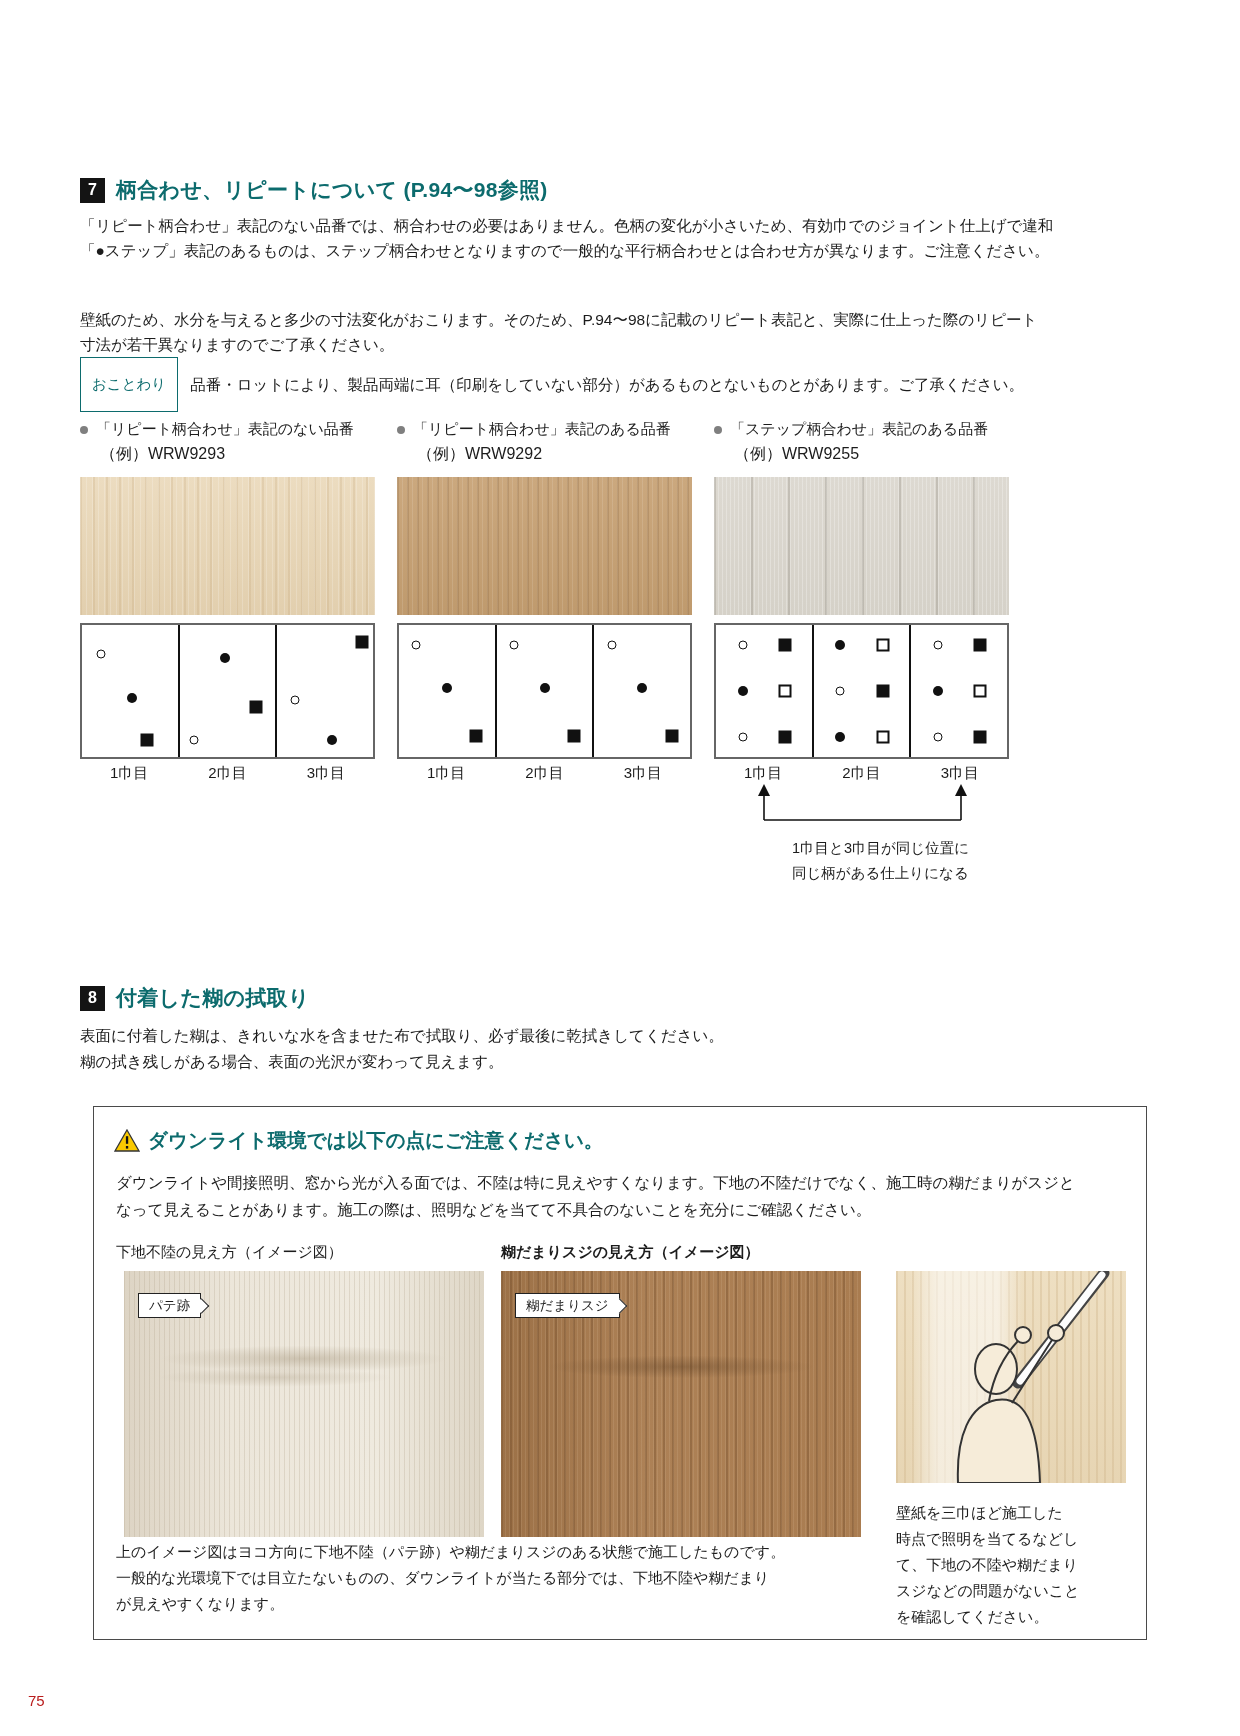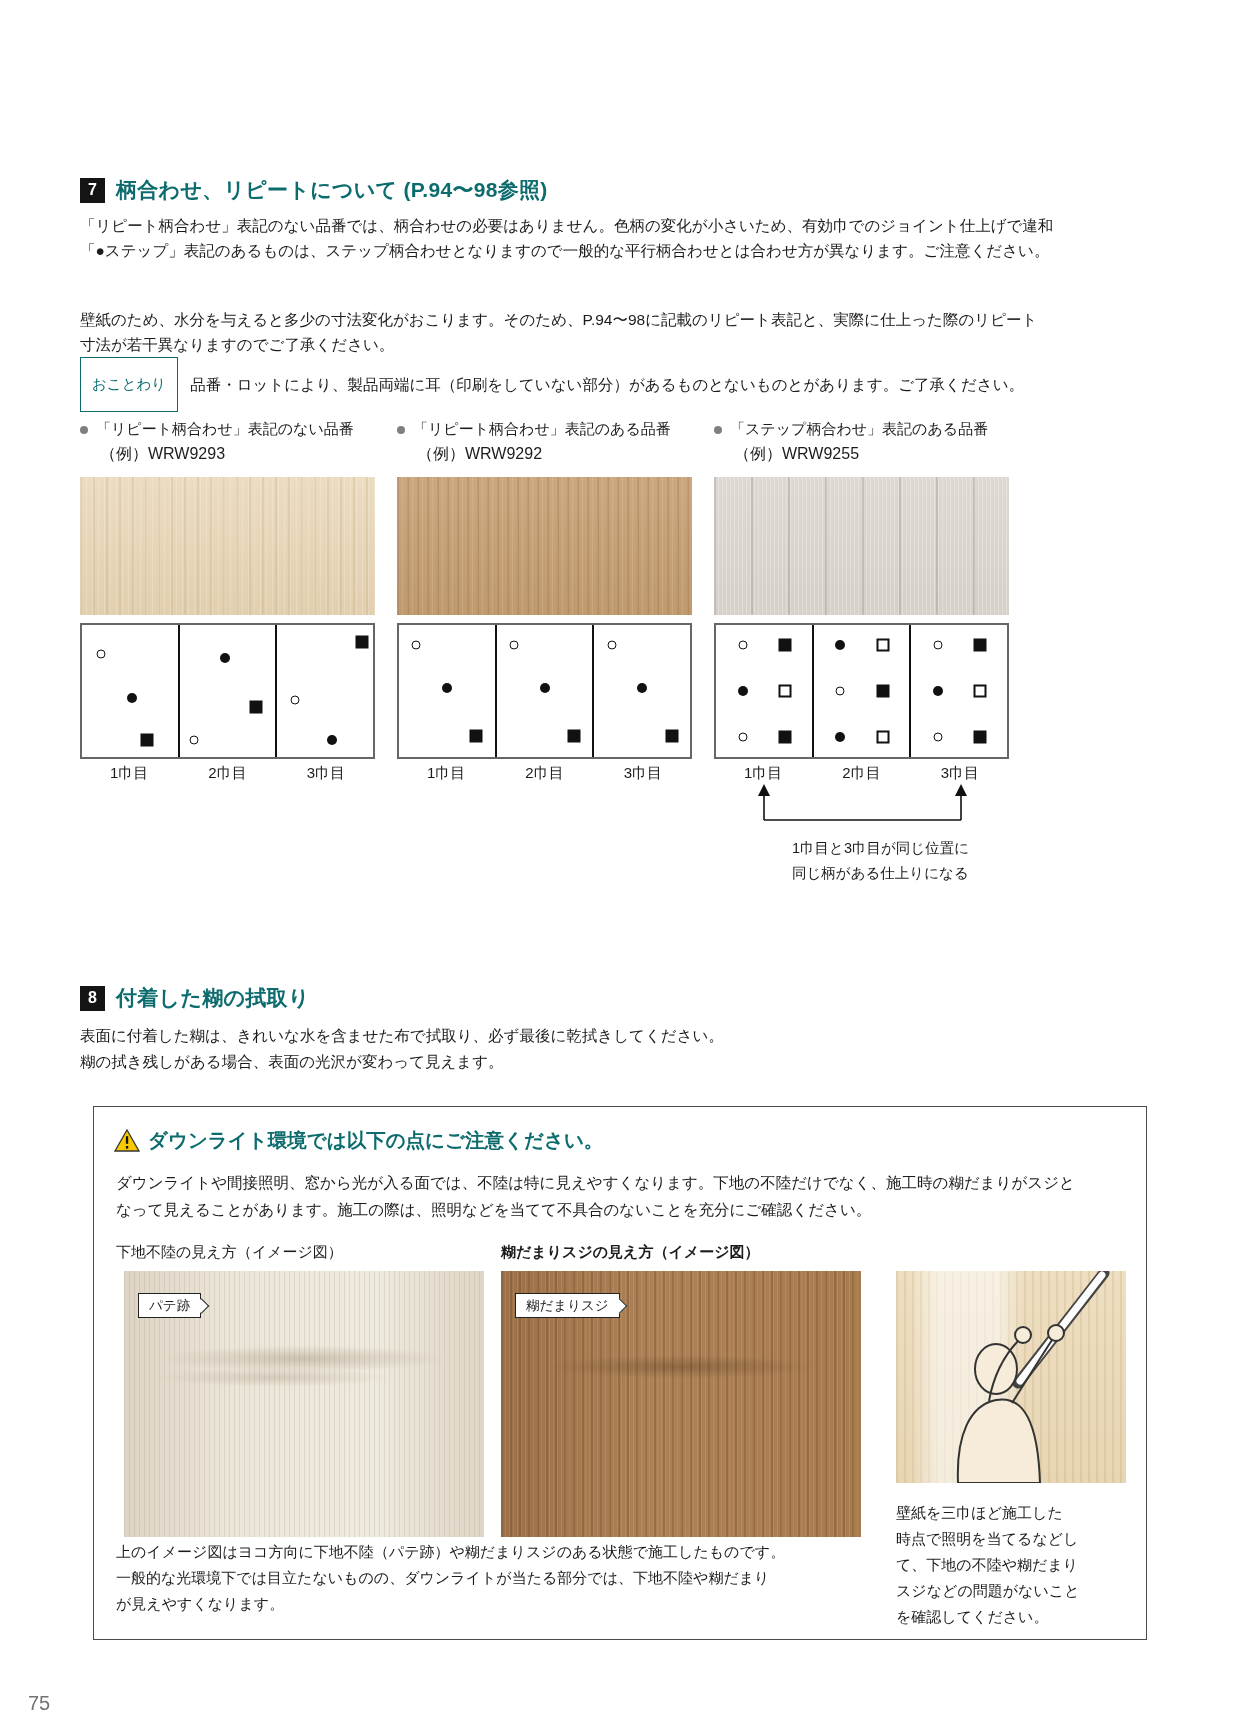--- a/index.html
+++ b/index.html
@@ -56,21 +56,21 @@
     repeating-linear-gradient(90deg, rgba(255,235,210,.10) 0 1px, rgba(255,235,210,0) 1px 4px),
     linear-gradient(90deg,#9c7147,#ad8156 40%,#a97c50);}
   .sim3{background:
     linear-gradient(90deg, rgba(255,255,255,0) 6%, rgba(255,255,255,.55) 18%, rgba(255,255,255,.55) 44%, rgba(255,255,255,0) 55%),
     repeating-linear-gradient(90deg, rgba(205,178,135,.35) 0 2px, rgba(205,178,135,0) 2px 8px),
     linear-gradient(#eedfc2,#e7d5b3);}
   .tag{position:absolute;background:#fff;border:1.5px solid #222;font-size:13.5px;padding:2.5px 10px;white-space:nowrap;}
   .tag::after{content:"";position:absolute;right:-6.5px;top:50%;width:10px;height:10px;background:#fff;
     border-top:1.5px solid #222;border-right:1.5px solid #222;transform:translateY(-50%) rotate(45deg);}
   .smalltext{font-size:15px;line-height:26px;}
-  .pagenum{font-size:20px;color:#737373;}
+  .pagenum{font-size:15px;color:#b91c1c;}
 </style>
 </head>
 <body>
 
 <div id="page">
 
   <div class="abs sec-header" style="left:80px;top:176px;">
     <span class="badge">7</span>
     <span class="sec-title">柄合わせ、リピートについて (P.94〜98参照)</span>
   </div>

